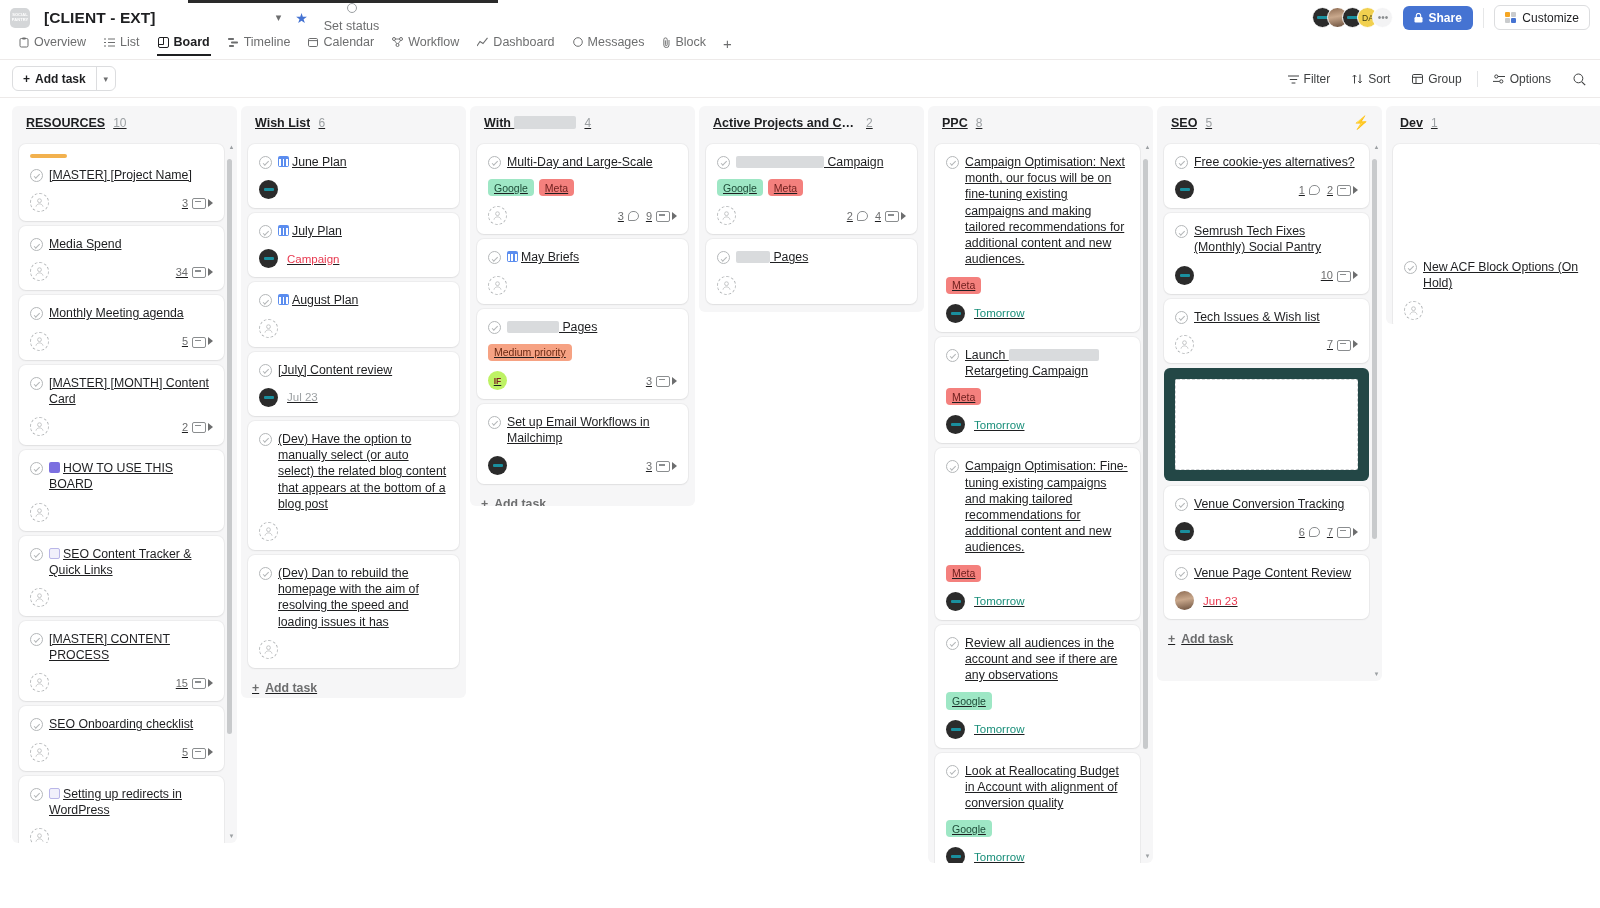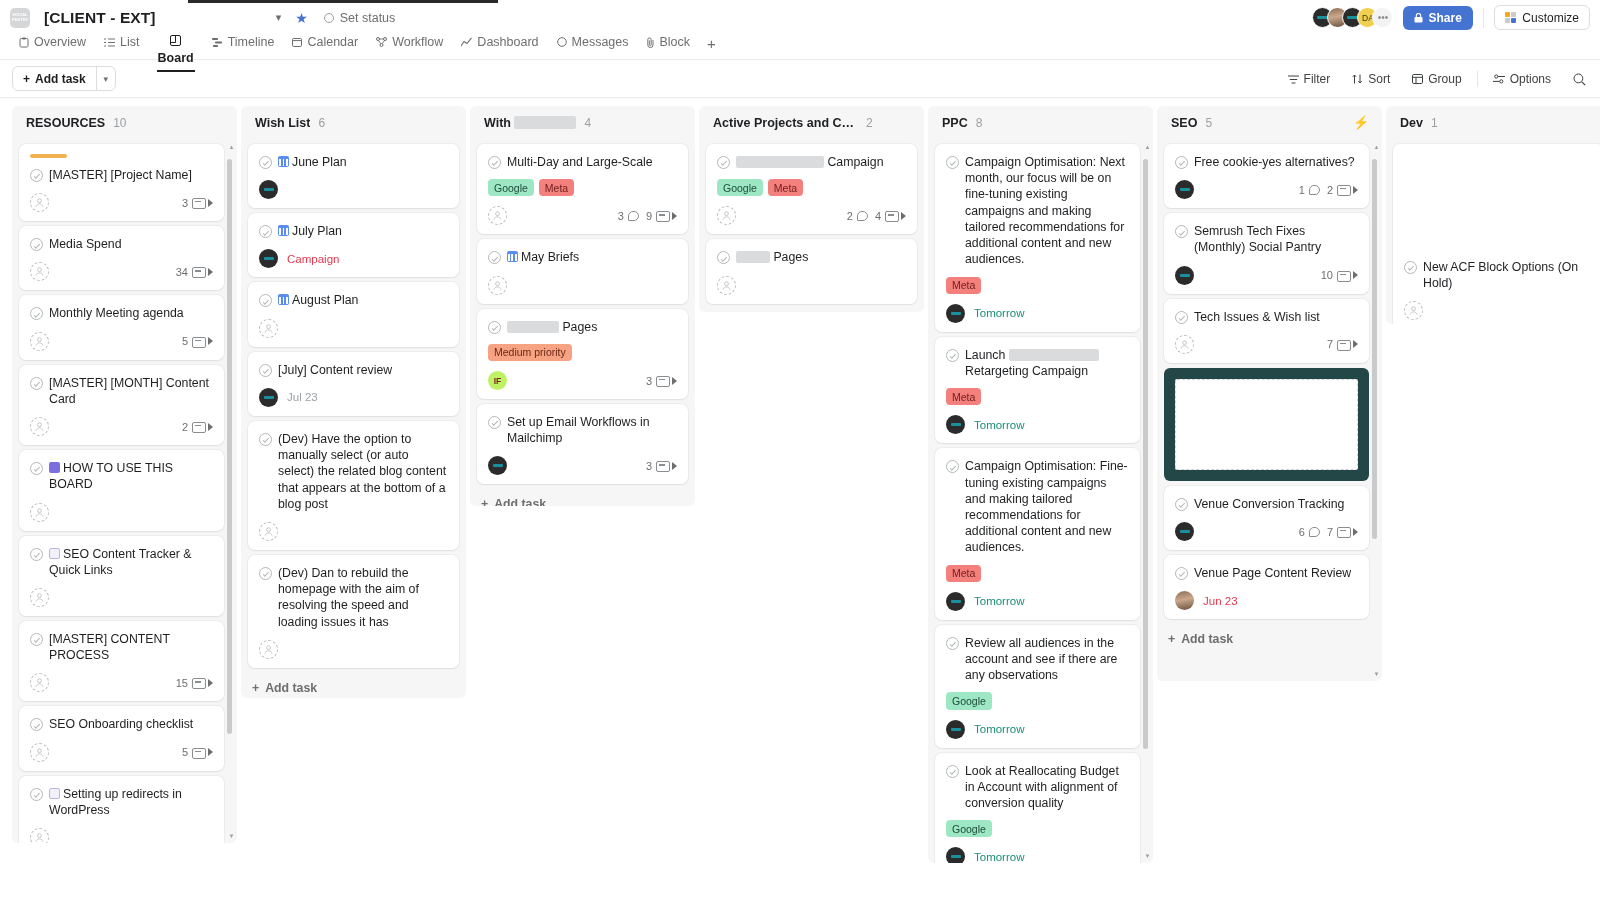--- a/index.html
+++ b/index.html
@@ -26,21 +26,21 @@
     text-align: center; letter-spacing: .1px;
   }
   .proj-title {
     font-size: 15.5px; font-weight: bold; margin-left: 14px;
     letter-spacing: .1px; white-space: nowrap;
   }
   .chev-title { margin-left: 120px; color: #6d6e6f; font-size: 11px; }
   .star { margin-left: 14px; color: #4573d2; font-size: 14px; }
   .set-status {
     margin-left: 16px; display: flex; align-items: center; gap: 6px;
-    color: #6d6e6f; font-size: 12.5px; white-space: nowrap;
+    color: #6d6e6f; font-size: 12.5px; white-space: nowrap; flex-direction: column;
   }
   .circ-o {
     width: 10px; height: 10px; border: 1.3px solid #9ca0a3; border-radius: 50%;
     display: inline-block;
   }
   .top-right {
     position: absolute; right: 10px; top: 0; height: 35px;
     display: flex; align-items: center; gap: 0;
   }
   .avatars { display: flex; align-items: center; }
@@ -77,21 +77,21 @@
   
   .tabs {
     height: 25px; display: flex; align-items: flex-start; gap: 0;
     padding: 0 10px; border-bottom: 1px solid #edeae9;
   }
   .tab {
     display: flex; align-items: center; gap: 5px;
     font-size: 12.5px; color: #6d6e6f; padding: 0 9px 6px 9px;
     position: relative; white-space: nowrap;
   }
-  .tab.active { color: #1e1f21; font-weight: bold; flex-direction: column; }
+  .tab.active { color: #1e1f21; font-weight: bold; }
   .tab.active::after {
     content: ""; position: absolute; left: 8px; right: 8px; bottom: -1px;
     height: 2px; background: #1e1f21;
   }
   .tab-plus { font-size: 15px; color: #6d6e6f; padding: 0 8px 6px 8px; }
 
   
   .toolbar {
     height: 38px; display: flex; align-items: center; padding: 0 12px;
     position: relative; border-bottom: 1px solid #edeae9;
@@ -118,21 +118,21 @@
     color: #3f4142; padding: 0 11px;
   }
   .tb-sep { width:1px; height:16px; background:#e3e4e6; margin:0 4px; }
 
   
   .board {
     display: flex; gap: 0; padding: 8px 0 0 12px;
     height: calc(908px - 98px); align-items: flex-start;
     overflow: hidden;
   }
-  .col { width: 225px; flex: 0 0 225px; margin-right: 4px; position: relative; }
+  .col { width: 225px; flex: 0 0 225px; margin-right: 4px; position: relative; text-decoration: underline; }
 
   .col-head {
     background: #f6f6f7; border-radius: 6px 6px 0 0;
     height: 33px; display: flex; align-items: center; padding: 0 14px;
     gap: 8px; margin-bottom: 0; position: relative;
   }
   .col-name { font-size: 12.5px; font-weight: bold; color: #1e1f21; white-space: nowrap;
               overflow: hidden; text-overflow: ellipsis; max-width: 145px; }
   .col-count { font-size: 12px; color: #9ca0a3; }
   .redact { display:inline-block; height: 13px; background: #d9dbdd; border-radius:2px;

